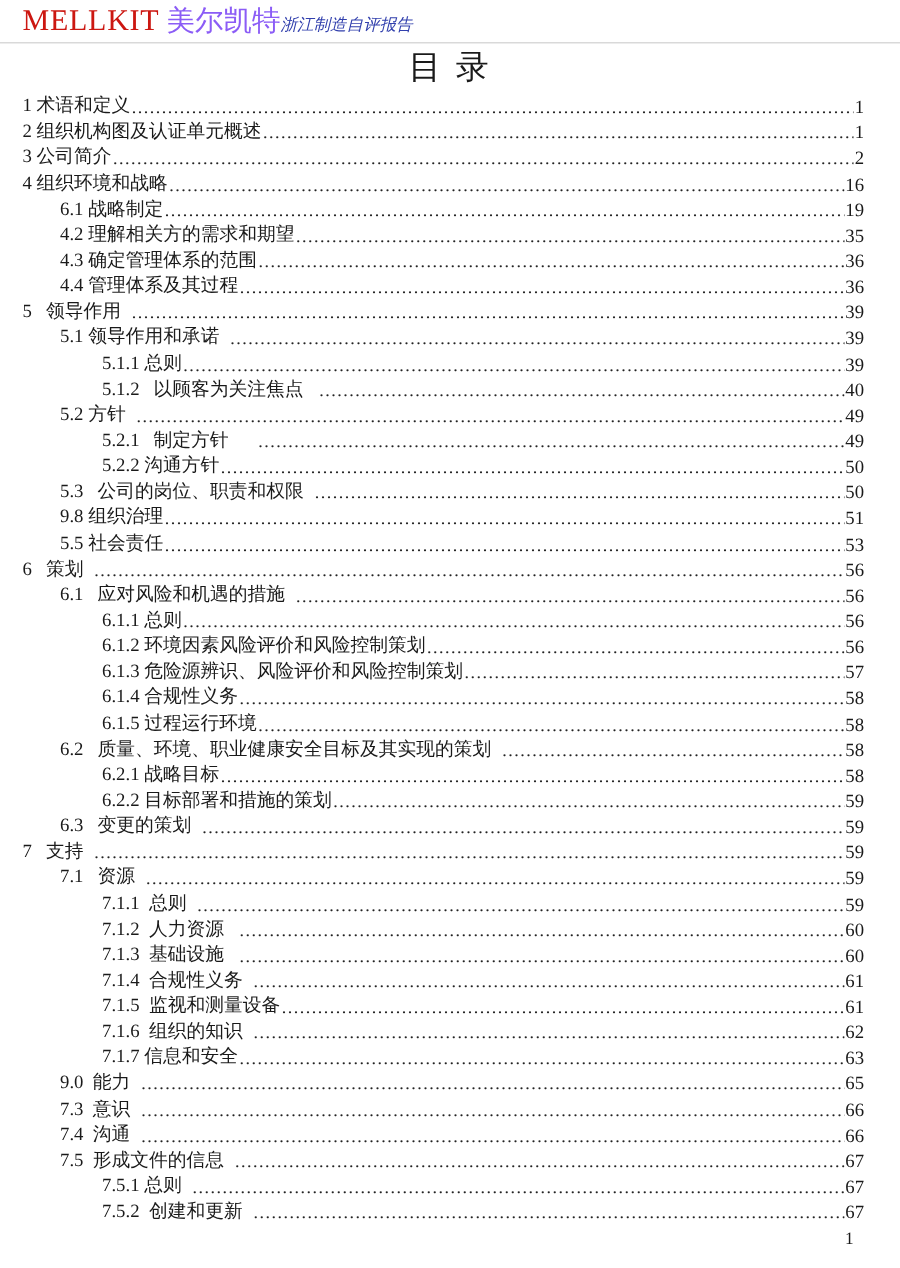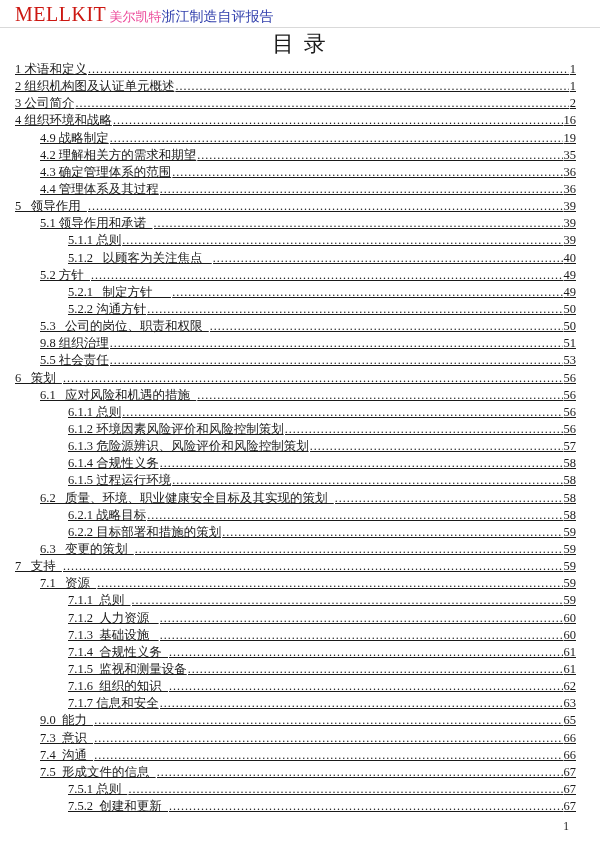--- a/index.html
+++ b/index.html
@@ -12,40 +12,39 @@
     box-sizing: border-box;
     overflow: hidden;
   }
   .header {
     padding: 6px 15px 2px 15px;
     border-bottom: 1px solid #d9d9d9;
     line-height: 17px;
     white-space: pre;
   }
   .brand { color: #cc1711; font-size: 20px; letter-spacing: 0.5px; }
-  .brand-cn { color: #ec4899; font-size: 13px; }
-  .doc-title { color: #3240ad; font-size: 14px; }
+  .brand-cn { color: #8b5cf6; font-size: 19px; }
+  .doc-title { color: #3240ad; font-size: 11px; font-style: italic; }
   .page-title {
     text-align: center;
     font-size: 22px;
     font-weight: normal;
     margin: 3px 0 2px 0;
     line-height: 26px;
     letter-spacing: 2px;
   }
   .toc {
     padding: 2px 24px 0 15px;
   }
   .toc-row {
     display: flex;
-    align-items: center;
+    align-items: flex-end;
     height: 17.15px;
     font-size: 12.5px;
     white-space: pre;
-    text-decoration: underline;
   }
   .lvl1 { padding-left: 0; }
   .lvl2 { padding-left: 25px; }
   .lvl3 { padding-left: 53px; }
   .toc-label { white-space: pre; }
   .leader {
     flex: 1;
     overflow: hidden;
     white-space: nowrap;
     margin: 0 1px;
@@ -94,21 +93,21 @@
     <span class="toc-page-num">2</span>
   </div>
 
   <div class="toc-row lvl1">
     <span class="toc-label">4 组织环境和战略</span>
     <span class="leader"></span>
     <span class="toc-page-num">16</span>
   </div>
 
   <div class="toc-row lvl2">
-    <span class="toc-label">4.9 战略制定</span>
+    <span class="toc-label">6.1 战略制定</span>
     <span class="leader"></span>
     <span class="toc-page-num">19</span>
   </div>
 
   <div class="toc-row lvl2">
     <span class="toc-label">4.2 理解相关方的需求和期望</span>
     <span class="leader"></span>
     <span class="toc-page-num">35</span>
   </div>
 

